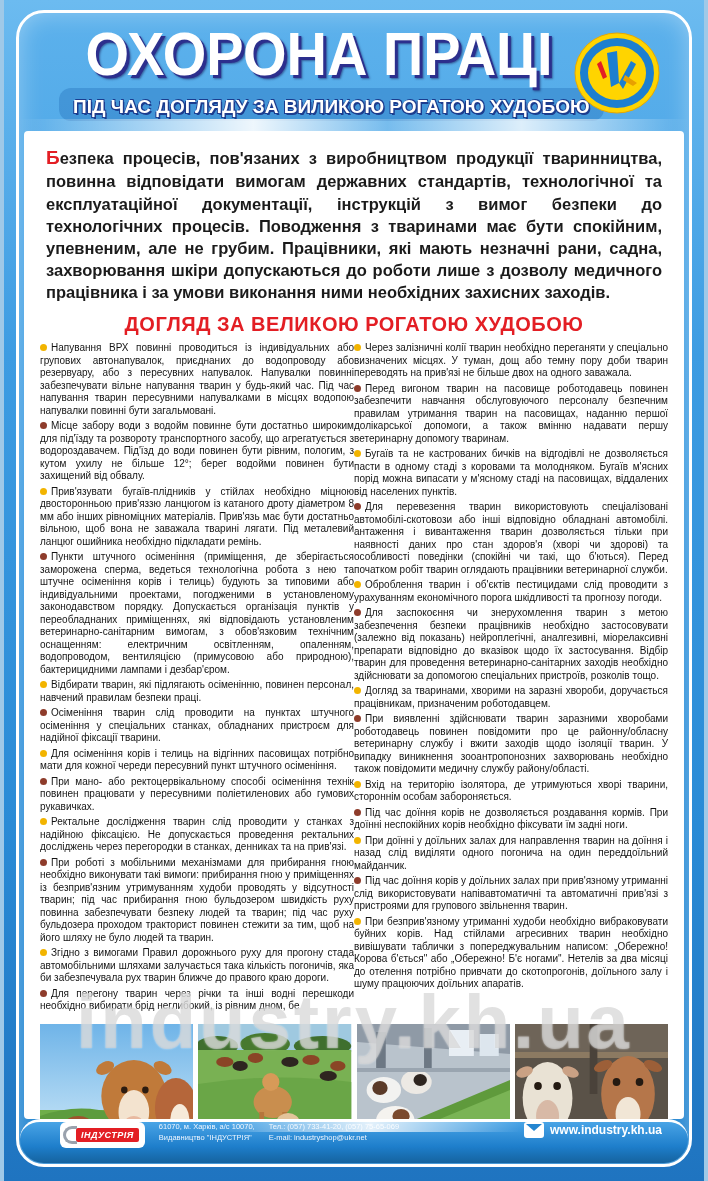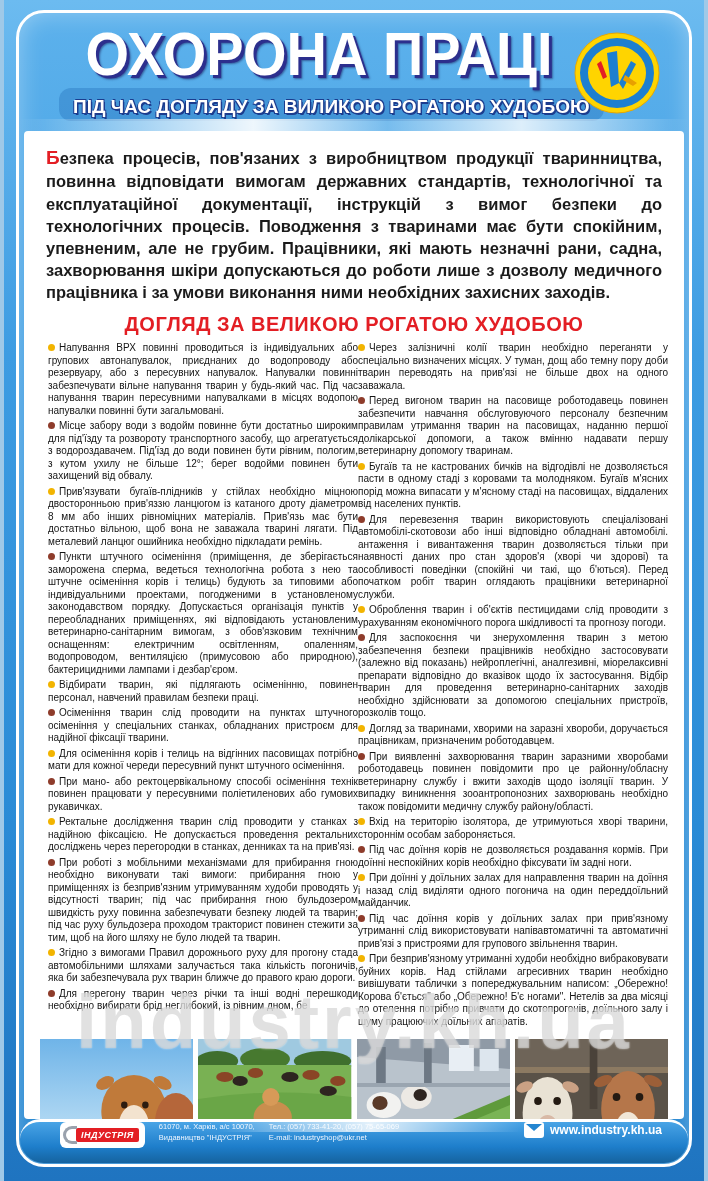--- a/index.html
+++ b/index.html
@@ -49,21 +49,21 @@
   .intro {
     font-size:16.5px; font-weight:bold; color:#1b1b1b; line-height:1.34;
     text-align:justify; padding:4px 6px 0;
   }
   .intro .dropcap { color:#e31e24; font-size:19px; }
   .section-heading {
     text-align:center; color:#e31e24; font-weight:bold; font-size:20px;
     margin:10px 0 6px; letter-spacing:0.5px;
   }
 
-  .columns { display:flex; gap:0;margin-left:8px; }
+  .columns { display:flex; gap:0; }
   .col { flex:1 1 0; }
   ul.rules { list-style:none; }
   ul.rules li {
     font-size:10px; line-height:1.25; color:#141414; text-align:justify;
     margin-bottom:3px;
   }
   ul.rules li::before {
     content:""; display:inline-block; width:7px; height:7px; border-radius:50%;
     margin-right:4px; vertical-align:baseline;
   }
@@ -169,21 +169,21 @@
         </div>
         <div class="col">
           <ul class="rules">
             <li>Через залізничні колії тварин необхідно переганяти у спеціально визначених місцях. У туман, дощ або темну пору доби тварин переводять на прив'язі не більше двох на одного заважала.</li>
             <li>Перед вигоном тварин на пасовище роботодавець повинен забезпечити навчання обслуговуючого персоналу безпечним правилам утримання тварин на пасовищах, наданню першої долікарської допомоги, а також вмінню надавати першу ветеринарну допомогу тваринам.</li>
             <li>Бугаїв та не кастрованих бичків на відгодівлі не дозволяється пасти в одному стаді з коровами та молодняком. Бугаїв м'ясних порід можна випасати у м'ясному стаді на пасовищах, віддалених від населених пунктів.</li>
             <li>Для перевезення тварин використовують спеціалізовані автомобілі-скотовози або інші відповідно обладнані автомобілі. антаження і вивантаження тварин дозволяється тільки при наявності даних про стан здоров'я (хворі чи здорові) та особливості поведінки (спокійні чи такі, що б'ються). Перед початком робіт тварин оглядають працівники ветеринарної служби.</li>
             <li>Оброблення тварин і об'єктів пестицидами слід проводити з урахуванням економічного порога шкідливості та прогнозу погоди.</li>
             <li>Для заспокоєння чи знерухомлення тварин з метою забезпечення безпеки працівників необхідно застосовувати (залежно від показань) нейроплегічні, аналгезивні, міорелаксивні препарати відповідно до вказівок щодо їх застосування. Відбір тварин для проведення ветеринарно-санітарних заходів необхідно здійснювати за допомогою спеціальних пристроїв, розколів тощо.</li>
             <li>Догляд за тваринами, хворими на заразні хвороби, доручається працівникам, призначеним роботодавцем.</li>
-            <li>При виявленні захворювання тварин заразними хворобами роботодавець повинен повідомити про це районну/обласну ветеринарну службу і вжити заходів щодо ізоляції тварин. У випадку виникнення зооантропонозних захворювань необхідно також повідомити медичну службу району/області.</li>
+            <li>При виявленні здійснювати тварин заразними хворобами роботодавець повинен повідомити про це районну/обласну ветеринарну службу і вжити заходів щодо ізоляції тварин. У випадку виникнення зооантропонозних захворювань необхідно також повідомити медичну службу району/області.</li>
             <li>Вхід на територію ізолятора, де утримуються хворі тварини, стороннім особам забороняється.</li>
             <li>Під час доїння корів не дозволяється роздавання кормів. При доїнні неспокійних корів необхідно фіксувати їм задні ноги.</li>
             <li>При доїнні у доїльних залах для направлення тварин на доїння і назад слід виділяти одного погонича на один переддоїльний майданчик.</li>
             <li>Під час доїння корів у доїльних залах при прив'язному утриманні слід використовувати напівавтоматичні та автоматичні прив'язі з пристроями для групового звільнення тварин.</li>
             <li>При безприв'язному утриманні худоби необхідно вибраковувати буйних корів. Над стійлами агресивних тварин необхідно вивішувати таблички з попереджувальним написом: „Обережно! Корова б'ється" або „Обережно! Б'є ногами". Нетелів за два місяці до отелення потрібно привчати до скотопрогонів, доїльного залу і шуму працюючих доїльних апаратів.</li>
           </ul>
         </div>
       </div>
 
       <div class="photos">

